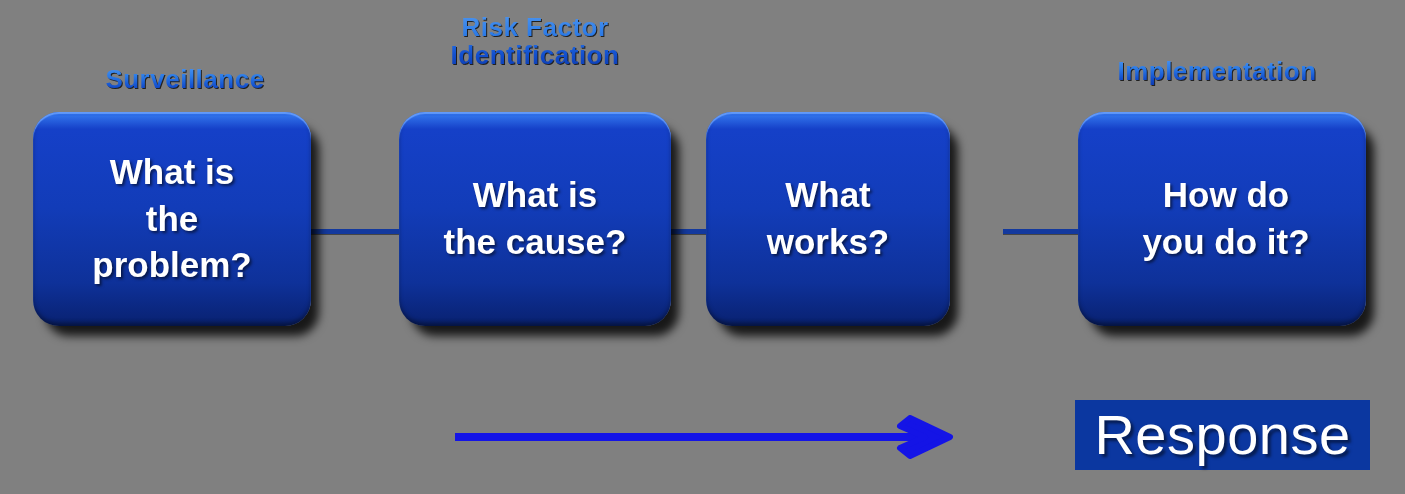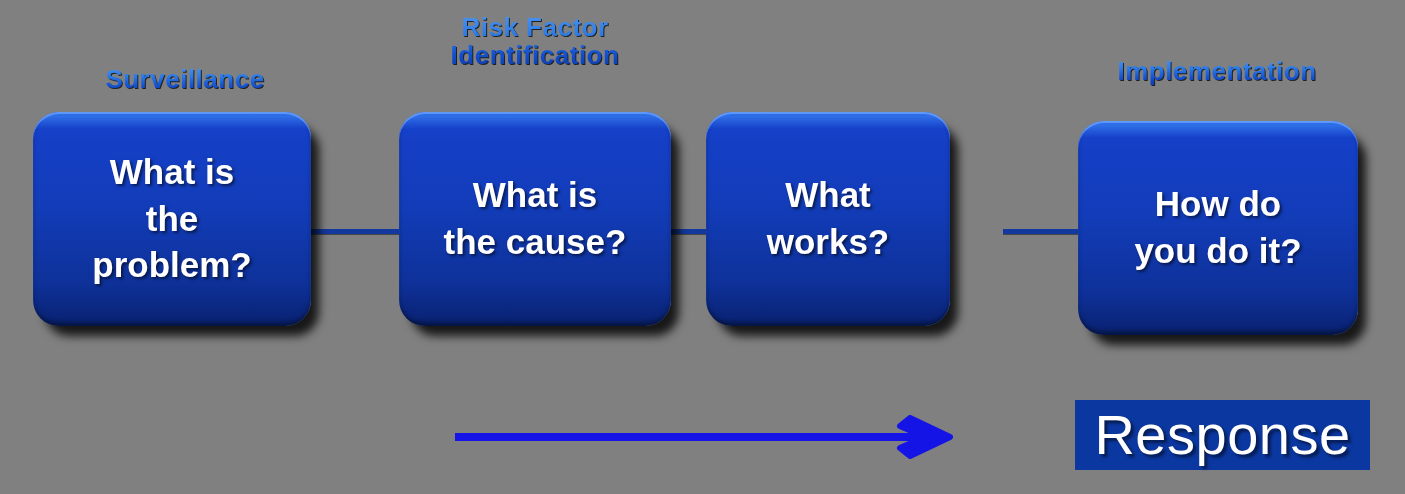--- a/index.html
+++ b/index.html
@@ -129,21 +129,21 @@
   <div class="proc-box" style="left:399px; top:112px; width:272px; height:214px;">
     <div class="proc-box-text">What is
 the cause?</div>
   </div>
 
   <div class="proc-box" style="left:706px; top:112px; width:244px; height:214px;">
     <div class="proc-box-text">What
 works?</div>
   </div>
 
-  <div class="proc-box" style="left:1078px; top:121px; width:280px; height:214px;">
+  <div class="proc-box" style="left:1078px; top:112px; width:280px; height:214px;padding-left:8px;">
     <div class="proc-box-text">How do
 you do it?</div>
   </div>
 
 
   <div class="banner" style="left:1075px; top:400px; width:295px; height:70px;">
     <span class="banner-text">Response</span>
   </div>
 
   <div class="flow-arrow" style="left:455px; top:415px; width:500px; height:48px;">

